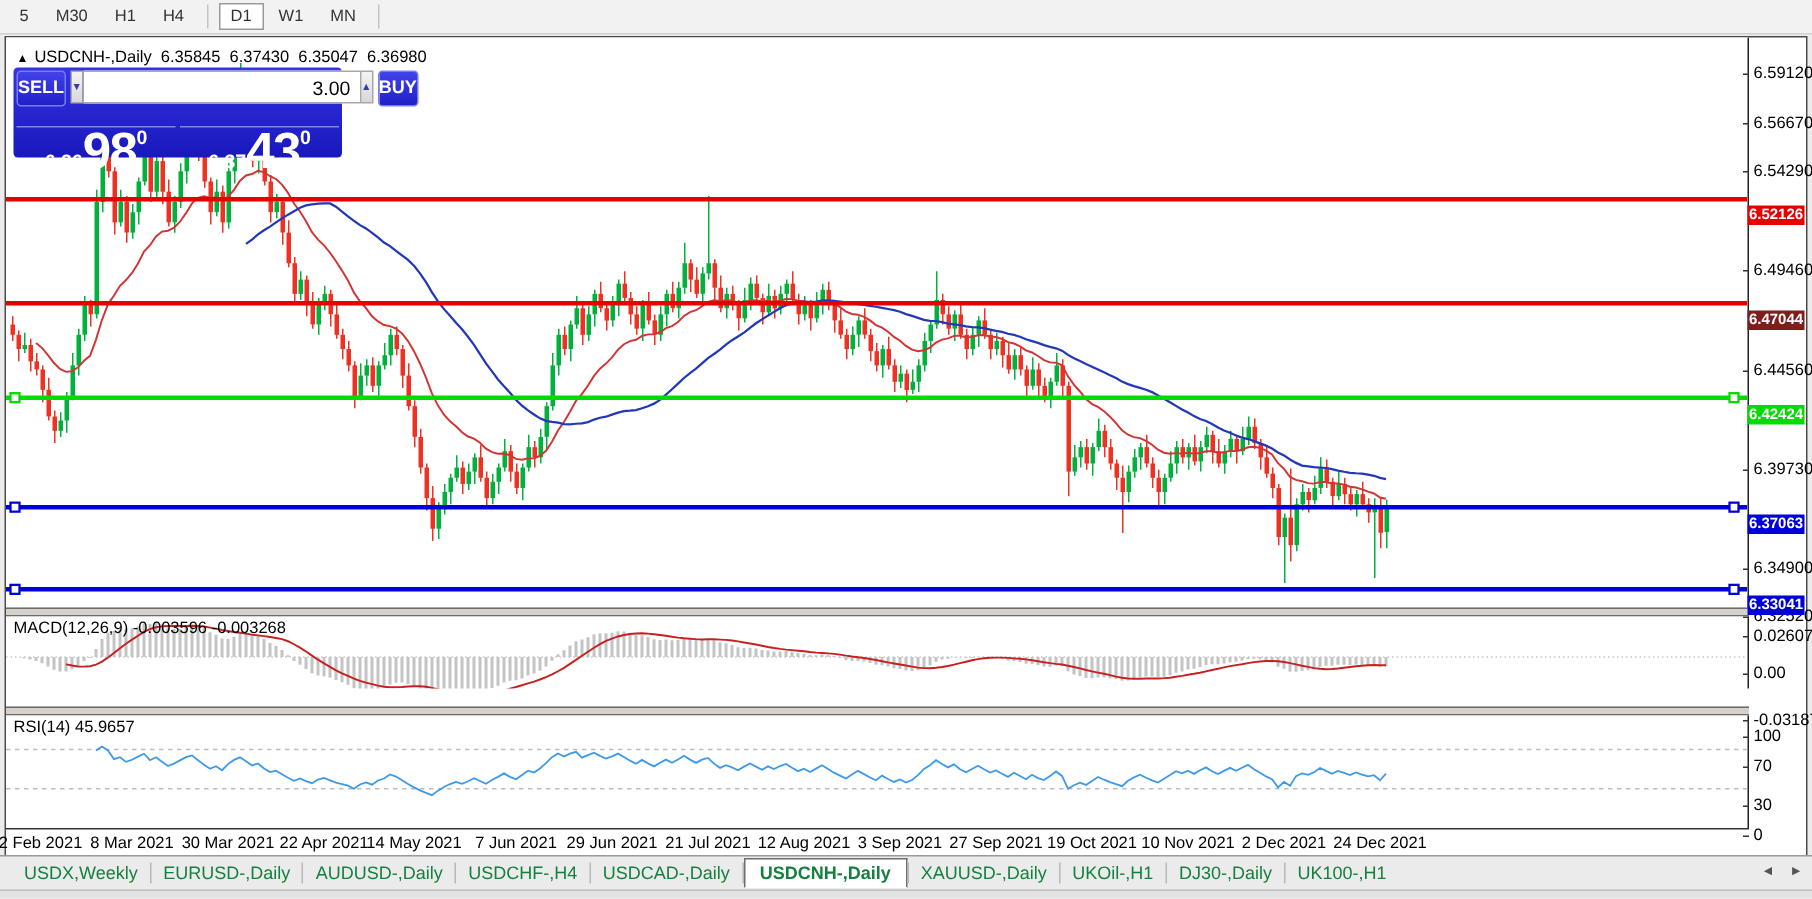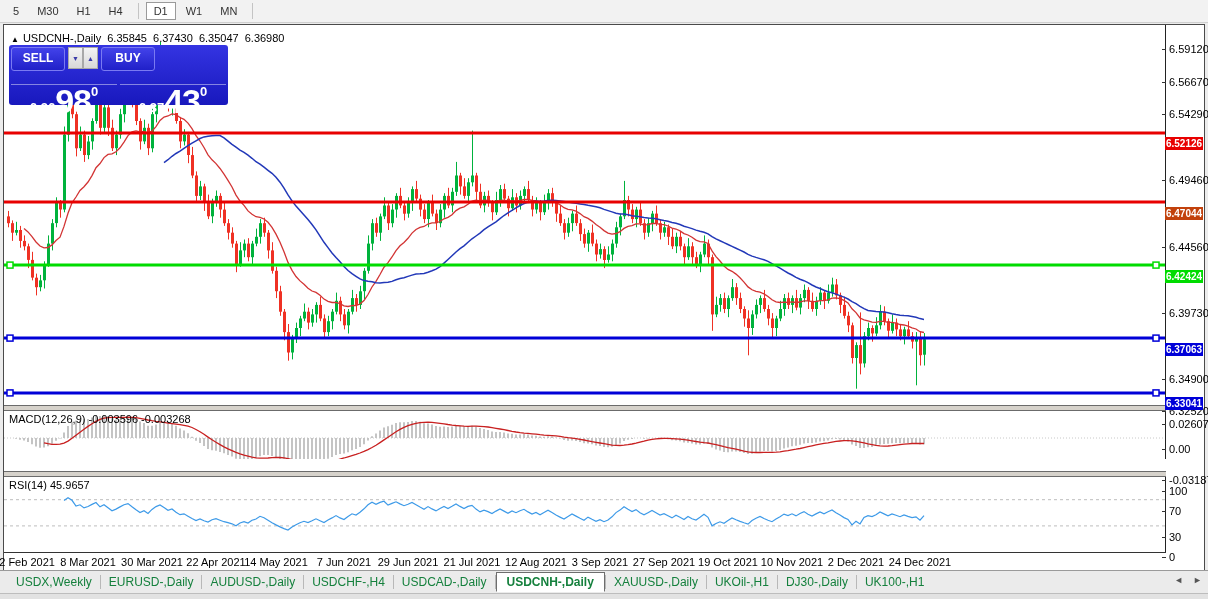--- a/index.html
+++ b/index.html
@@ -71,20 +71,21 @@
         <span class="tri">▲</span><span>USDCNH-,Daily</span>
         <span>6.35845</span>
         <span>6.37430</span>
         <span>6.35047</span>
         <span>6.36980</span>
       </div>
       <div class="trade-panel">
         <div class="tp-row1">
           <div class="tp-btn">SELL</div>
           <div class="tp-spin" style="margin-left:3px;">▼</div>
+          <input class="tp-amt" readonly="" value="3.00" style="">
           <div class="tp-spin">▲</div>
           <div class="tp-btn" style="margin-left:3px;">BUY</div>
         </div>
         <div class="tp-row2">
           <div class="tp-quote left">
             <span class="q-small">6.36</span>
             <span class="q-big">98</span>
             <span class="q-sup">0</span>
           </div>
           <div class="tp-quote">
@@ -863,21 +864,21 @@
         <div class="ylab" style="top: 138.237px;">6.49460</div>
         <div class="ydash" style="top: 210.975px;"></div>
         <div class="ylab" style="top: 204.975px;">6.44560</div>
         <div class="ydash" style="top: 276.76px;"></div>
         <div class="ylab" style="top: 270.76px;">6.39730</div>
         <div class="ydash" style="top: 342.545px;"></div>
         <div class="ylab" style="top: 336.545px;">6.34900</div>
         <div class="ydash" style="top: 374.961px;"></div>
         <div class="ylab" style="top: 368.961px;">6.32520</div>
         <div class="badge" style="top: 101.425px; background: rgb(232, 0, 0);">6.52126</div>
-        <div class="badge" style="top: 170.643px; background: #c2410c;">6.47044</div>
+        <div class="badge" style="top: 170.643px; background: #7f1d1d;">6.47044</div>
         <div class="badge" style="top: 233.567px; background: rgb(0, 220, 0);">6.42424</div>
         <div class="badge" style="top: 306.585px; background: rgb(0, 0, 216);">6.37063</div>
         <div class="badge" style="top: 361.365px; background: rgb(0, 0, 216);">6.33041</div>
         <div class="ydash" style="top: 388px;"></div>
         <div class="ylab" style="top: 382px;">0.02607</div>
         <div class="ydash" style="top: 413px;"></div>
         <div class="ylab" style="top: 407px;">0.00</div>
         <div class="ydash" style="top: 444px;"></div>
         <div class="ylab" style="top: 438px;">-0.03187</div>
         <div class="ydash" style="top: 455px;"></div>

